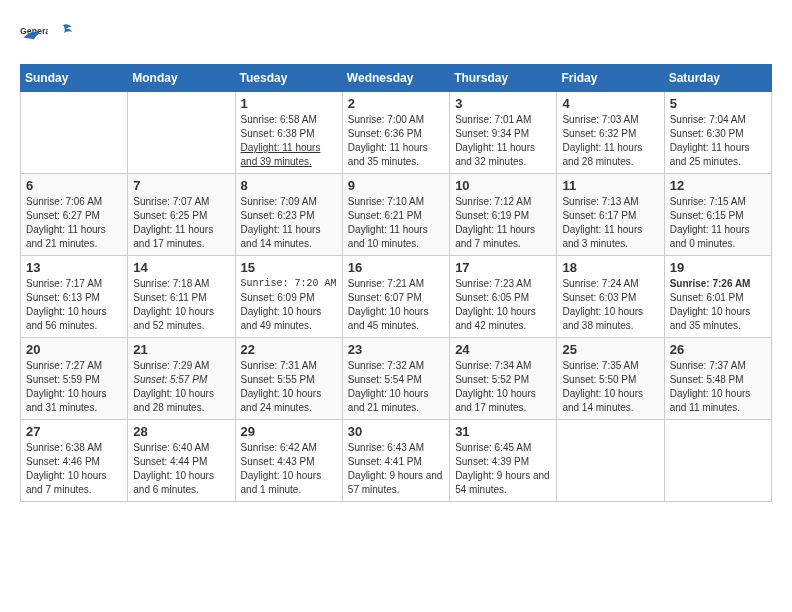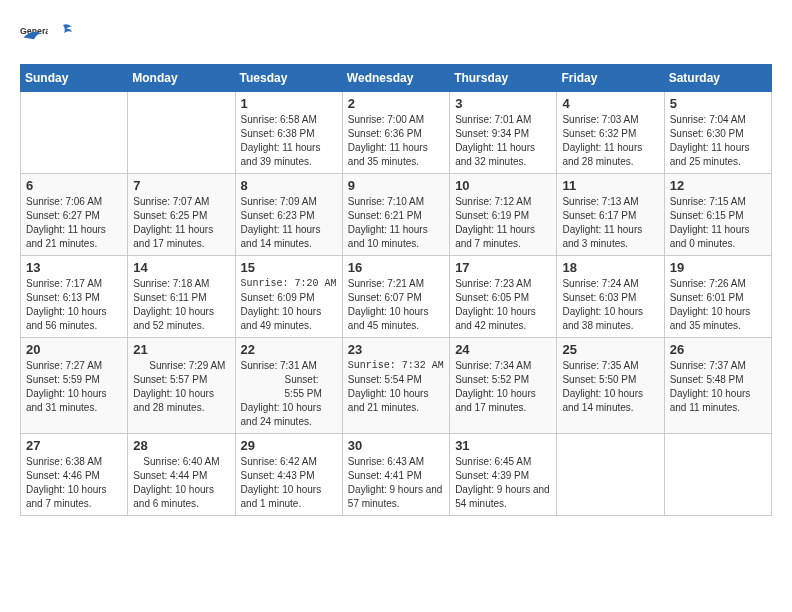--- a/index.html
+++ b/index.html
@@ -129,21 +129,21 @@
   </thead>
   <tbody id="calendar-body">
       <tr>
         <td class="empty"></td>
         <td class="empty"></td>
         <td>
           <span class="day-number">1</span>
           <div class="cell-content">
             <span style="display: block;">Sunrise: 6:58 AM</span>
             <span style="display: block;">Sunset: 6:38 PM</span>
-            <span style="display: block;">Daylight: 11 hours and 39 minutes.</span>
+            <span style="display: block; text-decoration: underline;">Daylight: 11 hours and 39 minutes.</span>
           </div>
         </td>
         <td>
           <span class="day-number">2</span>
           <div class="cell-content">
             <span style="display: block;">Sunrise: 7:00 AM</span>
             <span style="display: block;">Sunset: 6:36 PM</span>
             <span style="display: block;">Daylight: 11 hours and 35 minutes.</span>
           </div>
         </td>
@@ -275,55 +275,55 @@
           <span class="day-number">18</span>
           <div class="cell-content">
             <span style="display: block;">Sunrise: 7:24 AM</span>
             <span style="display: block;">Sunset: 6:03 PM</span>
             <span style="display: block;">Daylight: 10 hours and 38 minutes.</span>
           </div>
         </td>
         <td>
           <span class="day-number">19</span>
           <div class="cell-content">
-            <span style="display: block;">Sunrise: 7:26 AM</span>
+            <span style="display: block; font-weight: bold;">Sunrise: 7:26 AM</span>
             <span style="display: block;">Sunset: 6:01 PM</span>
             <span style="display: block;">Daylight: 10 hours and 35 minutes.</span>
           </div>
         </td>
       </tr>
       <tr>
         <td>
           <span class="day-number">20</span>
           <div class="cell-content">
             <span style="display: block;">Sunrise: 7:27 AM</span>
             <span style="display: block;">Sunset: 5:59 PM</span>
             <span style="display: block;">Daylight: 10 hours and 31 minutes.</span>
           </div>
         </td>
         <td>
           <span class="day-number">21</span>
           <div class="cell-content">
-            <span style="display: block; margin-left: 16px;">Sunrise: 7:29 AM</span>
-            <span style="display: block;">Sunset: 5:57 PM</span>
+            <span style="display: block;">Sunrise: 7:29 AM</span>
+            <span style="display: block; font-style: italic;">Sunset: 5:57 PM</span>
             <span style="display: block;">Daylight: 10 hours and 28 minutes.</span>
           </div>
         </td>
         <td>
           <span class="day-number">22</span>
           <div class="cell-content">
             <span style="display: block;">Sunrise: 7:31 AM</span>
-            <span style="display: block; margin-left: 44px;">Sunset: 5:55 PM</span>
+            <span style="display: block;">Sunset: 5:55 PM</span>
             <span style="display: block;">Daylight: 10 hours and 24 minutes.</span>
           </div>
         </td>
         <td>
           <span class="day-number">23</span>
           <div class="cell-content">
-            <span style="display: block; font-family: Liberation Mono, monospace;">Sunrise: 7:32 AM</span>
+            <span style="display: block;">Sunrise: 7:32 AM</span>
             <span style="display: block;">Sunset: 5:54 PM</span>
             <span style="display: block;">Daylight: 10 hours and 21 minutes.</span>
           </div>
         </td>
         <td>
           <span class="day-number">24</span>
           <div class="cell-content">
             <span style="display: block;">Sunrise: 7:34 AM</span>
             <span style="display: block;">Sunset: 5:52 PM</span>
             <span style="display: block;">Daylight: 10 hours and 17 minutes.</span>
@@ -351,21 +351,21 @@
           <span class="day-number">27</span>
           <div class="cell-content">
             <span style="display: block;">Sunrise: 6:38 AM</span>
             <span style="display: block;">Sunset: 4:46 PM</span>
             <span style="display: block;">Daylight: 10 hours and 7 minutes.</span>
           </div>
         </td>
         <td>
           <span class="day-number">28</span>
           <div class="cell-content">
-            <span style="display: block; text-align: center;">Sunrise: 6:40 AM</span>
+            <span style="display: block;">Sunrise: 6:40 AM</span>
             <span style="display: block;">Sunset: 4:44 PM</span>
             <span style="display: block;">Daylight: 10 hours and 6 minutes.</span>
           </div>
         </td>
         <td>
           <span class="day-number">29</span>
           <div class="cell-content">
             <span style="display: block;">Sunrise: 6:42 AM</span>
             <span style="display: block;">Sunset: 4:43 PM</span>
             <span style="display: block;">Daylight: 10 hours and 1 minute.</span>

